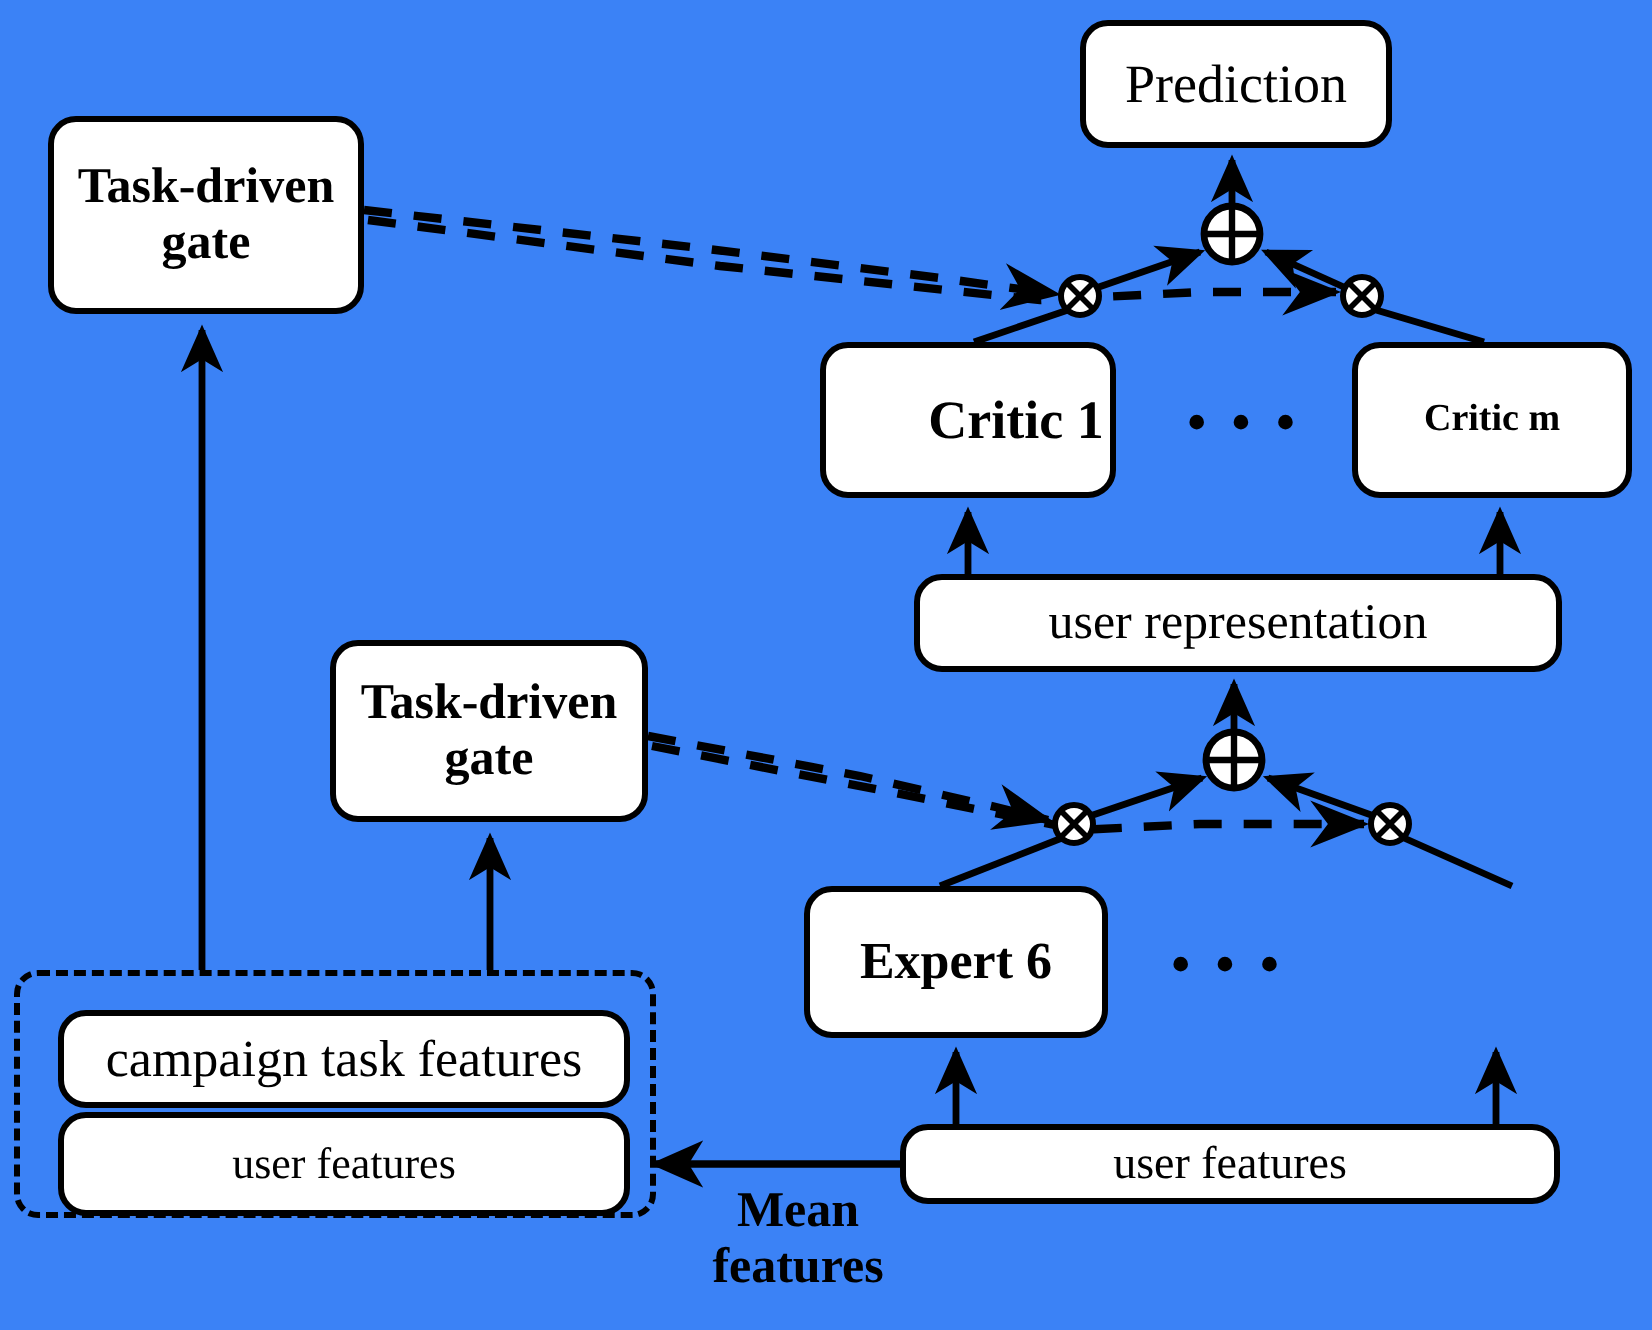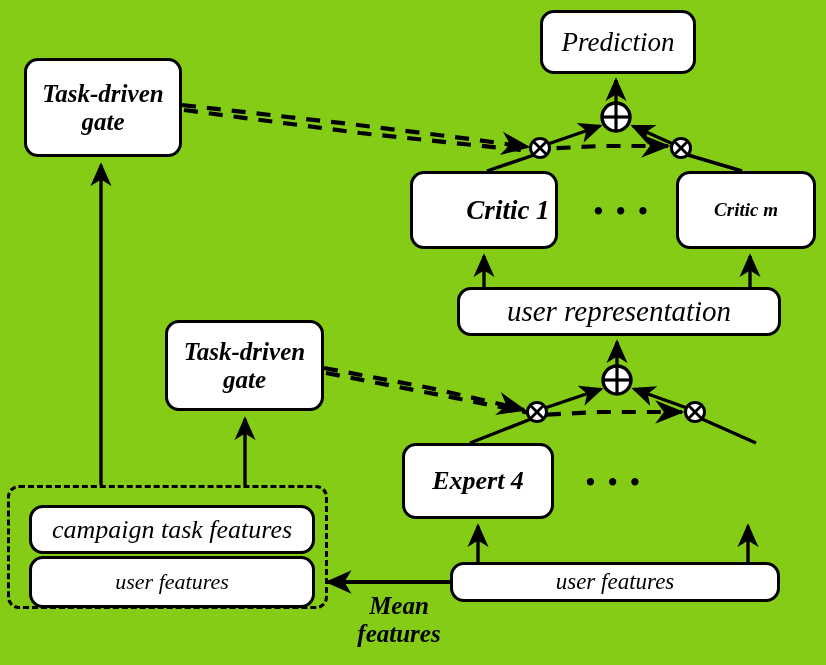--- a/index.html
+++ b/index.html
@@ -4,24 +4,23 @@
 <style>
   html, body {
     margin: 0;
     padding: 0;
     background: #ffffff;
   }
   #canvas {
     position: relative;
     width: 826px;
     height: 665px;
-    background: #84cc16;
+    background: #3b82f6;
     overflow: hidden;
     font-family: "Liberation Serif", "DejaVu Serif", serif;
-    font-style: italic;
   }
   #svg-layer {
     position: absolute;
     left: 0; top: 0;
     width: 826px;
     height: 665px;
   }
   .node {
     position: absolute;
     box-sizing: border-box;
@@ -184,23 +183,23 @@
       <line x1="701.5" y1="405.5" x2="688.5" y2="418.5" stroke="#000" stroke-width="2.8"></line>
     </g>
   </svg>
 
   <div class="node node-plain" style="left:540px; top:10px; width:156px; height:64px; font-size:27px;">Prediction</div>
 
   <div class="node node-bold" style="left:410px; top:171px; width:148px; height:78px; font-size:27px;padding-left:48px;">Critic 1</div>
 
   <div class="node node-bold" style="left:676px; top:171px; width:140px; height:78px; font-size:19px;">Critic m</div>
 
-  <div class="node node-plain" style="left:457px; top:287px; width:324px; height:49px; font-size:29px;">user representation</div>
-
-  <div class="node node-bold" style="left:402px; top:443px; width:152px; height:76px; font-size:26px;">Expert 4</div>
+  <div class="node node-plain" style="left:457px; top:287px; width:324px; height:49px; font-size:25px;">user representation</div>
+
+  <div class="node node-bold" style="left:402px; top:443px; width:152px; height:76px; font-size:26px;">Expert 6</div>
 
 
   <div class="node node-plain" style="left:450px; top:562px; width:330px; height:40px; font-size:23px;">user features</div>
 
   <div class="node node-bold" style="left:24px; top:58px; width:158px; height:99px; font-size:25px; white-space:pre-line;">Task-driven
 gate</div>
 
   <div class="node node-bold" style="left:165px; top:320px; width:159px; height:91px; font-size:25px; white-space:pre-line;">Task-driven
 gate</div>
 

